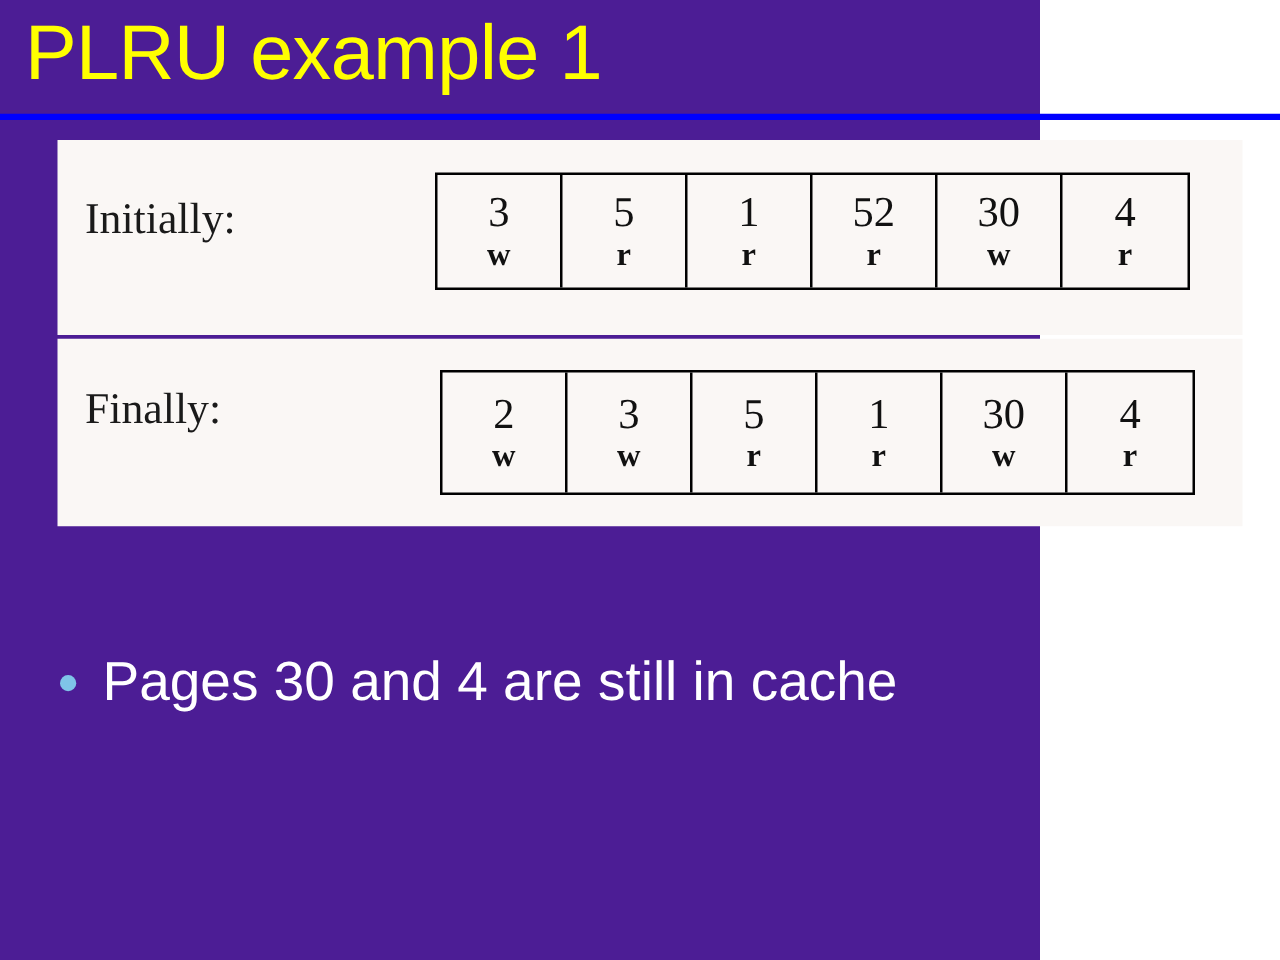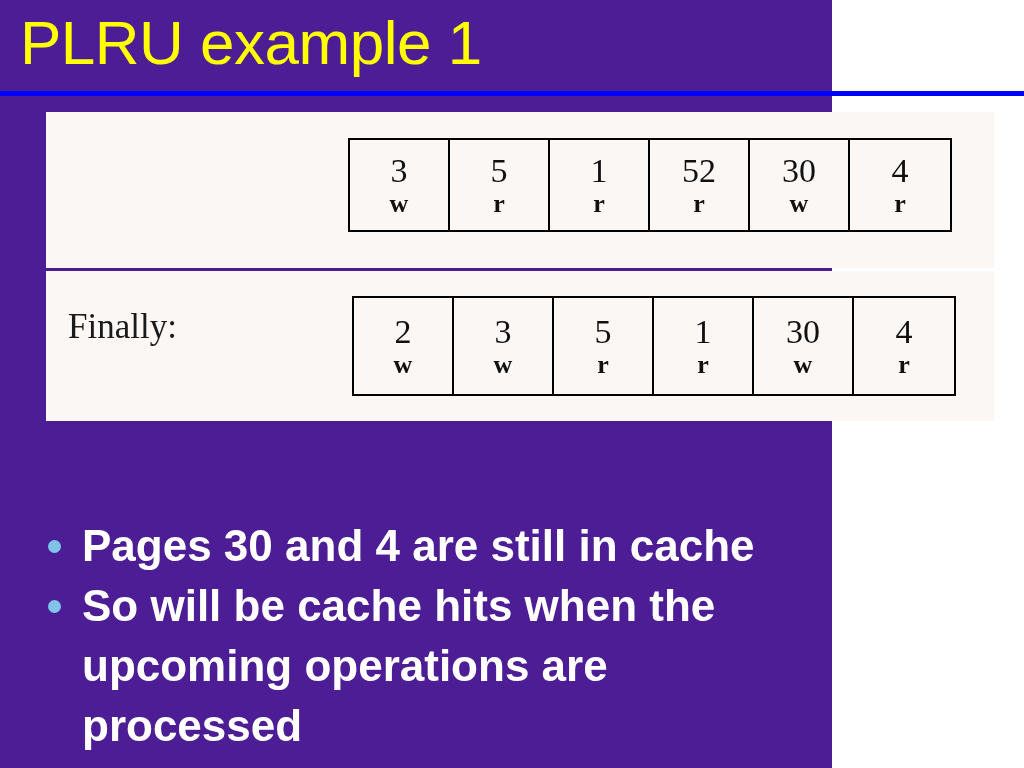--- a/index.html
+++ b/index.html
@@ -128,21 +128,21 @@
     top: 516px;
     width: 950px;
   }
   .bullet-item {
     position: relative;
     padding-left: 42px;
     color: #FFFFFF;
     font-family: "Liberation Sans", sans-serif;
     font-size: 44px;
     line-height: 60px;
-    font-weight: bold;
+    font-weight: normal;
   }
   .bullet-marker {
     position: absolute;
     left: 8px;
     top: 24px;
     width: 13px;
     height: 13px;
     border-radius: 50%;
     background: #7FC4E8;
   }
@@ -155,20 +155,21 @@
 </style>
 </head>
 <body>
 
 <div id="slide">
 
   <div id="slide-title">PLRU example 1</div>
   <div id="title-rule"></div>
 
   <div class="panel" id="panel-initial">
+    <div class="panel-label" id="label-initially">Initially:</div>
 
     <div class="cell-row" id="row-initial">
       <div class="cell">
         <span class="page">3</span>
         <span class="op">w</span>
       </div>
       <div class="cell">
         <span class="page">5</span>
         <span class="op">r</span>
       </div>
@@ -220,19 +221,15 @@
         <span class="op">r</span>
       </div>
     </div>
   </div>
 
   <div id="bullets">
     <div class="bullet-item">
       <span class="bullet-marker"></span>
       <span class="bullet-text">Pages 30 and 4 are still in cache</span>
     </div>
-    <div class="bullet-item">
-      <span class="bullet-marker"></span>
-      <span class="bullet-text wrap">So will be cache hits when the upcoming operations are processed</span>
-    </div>
   </div>
 
 </div>
 
 </body></html>

